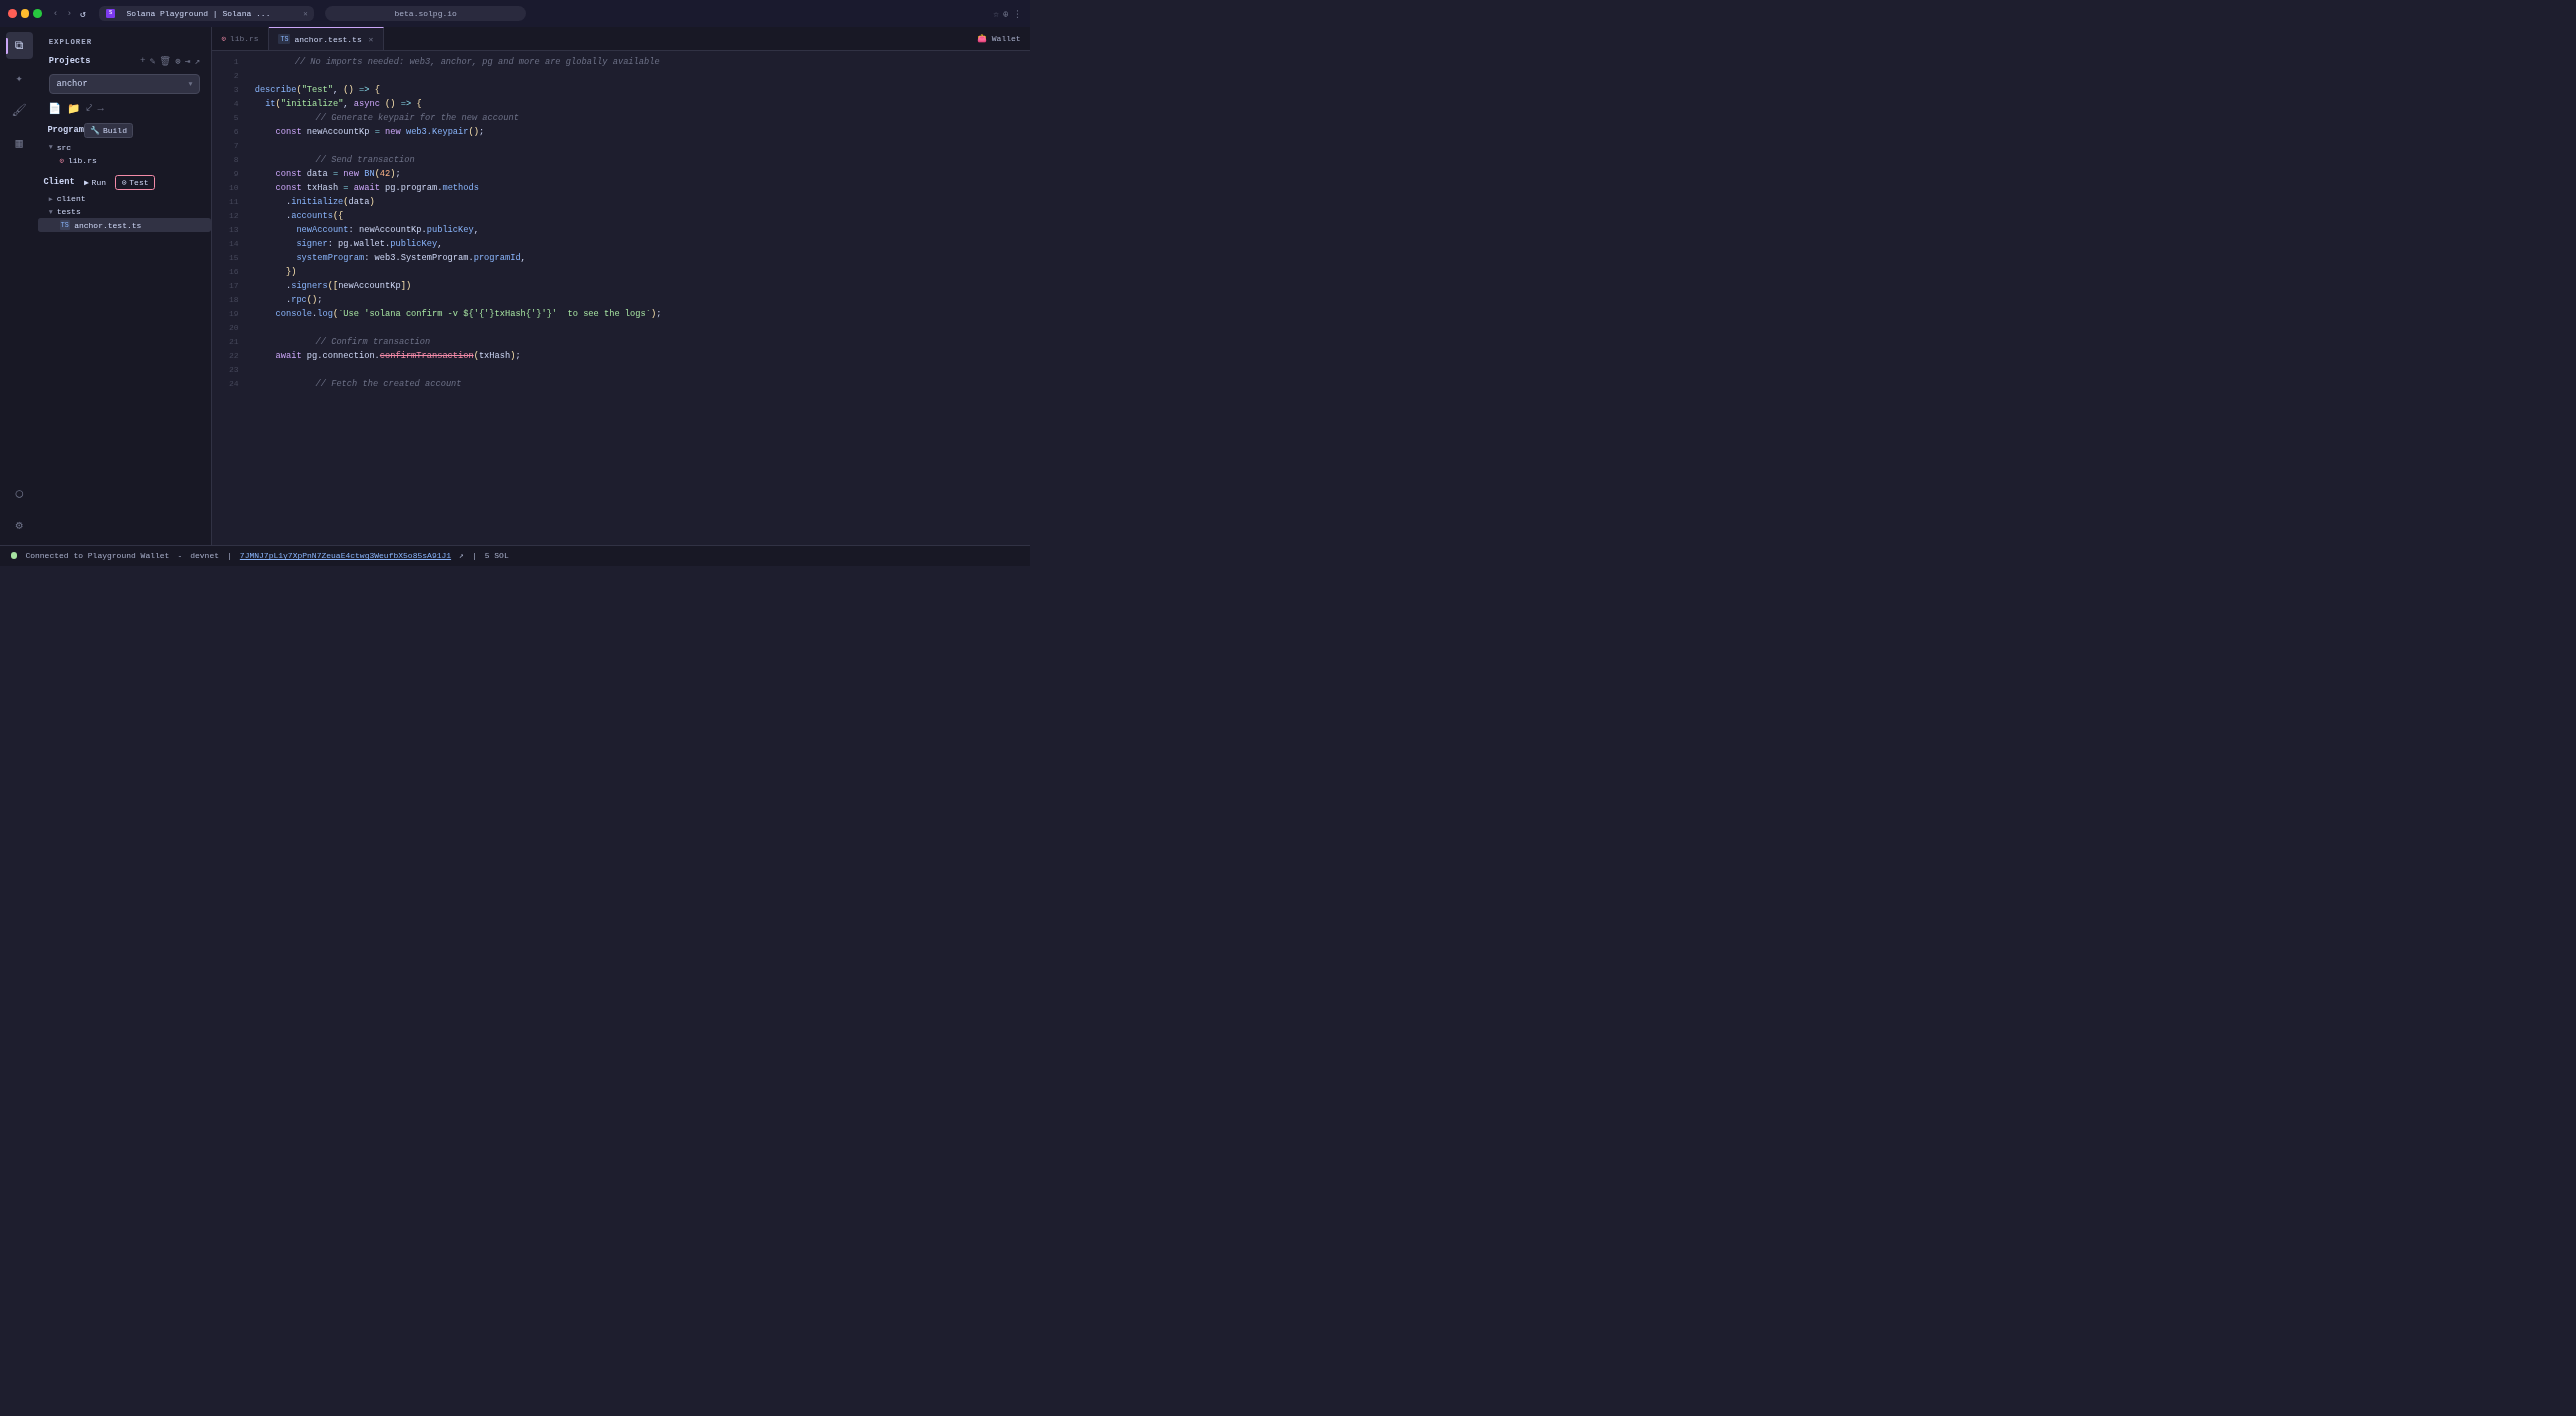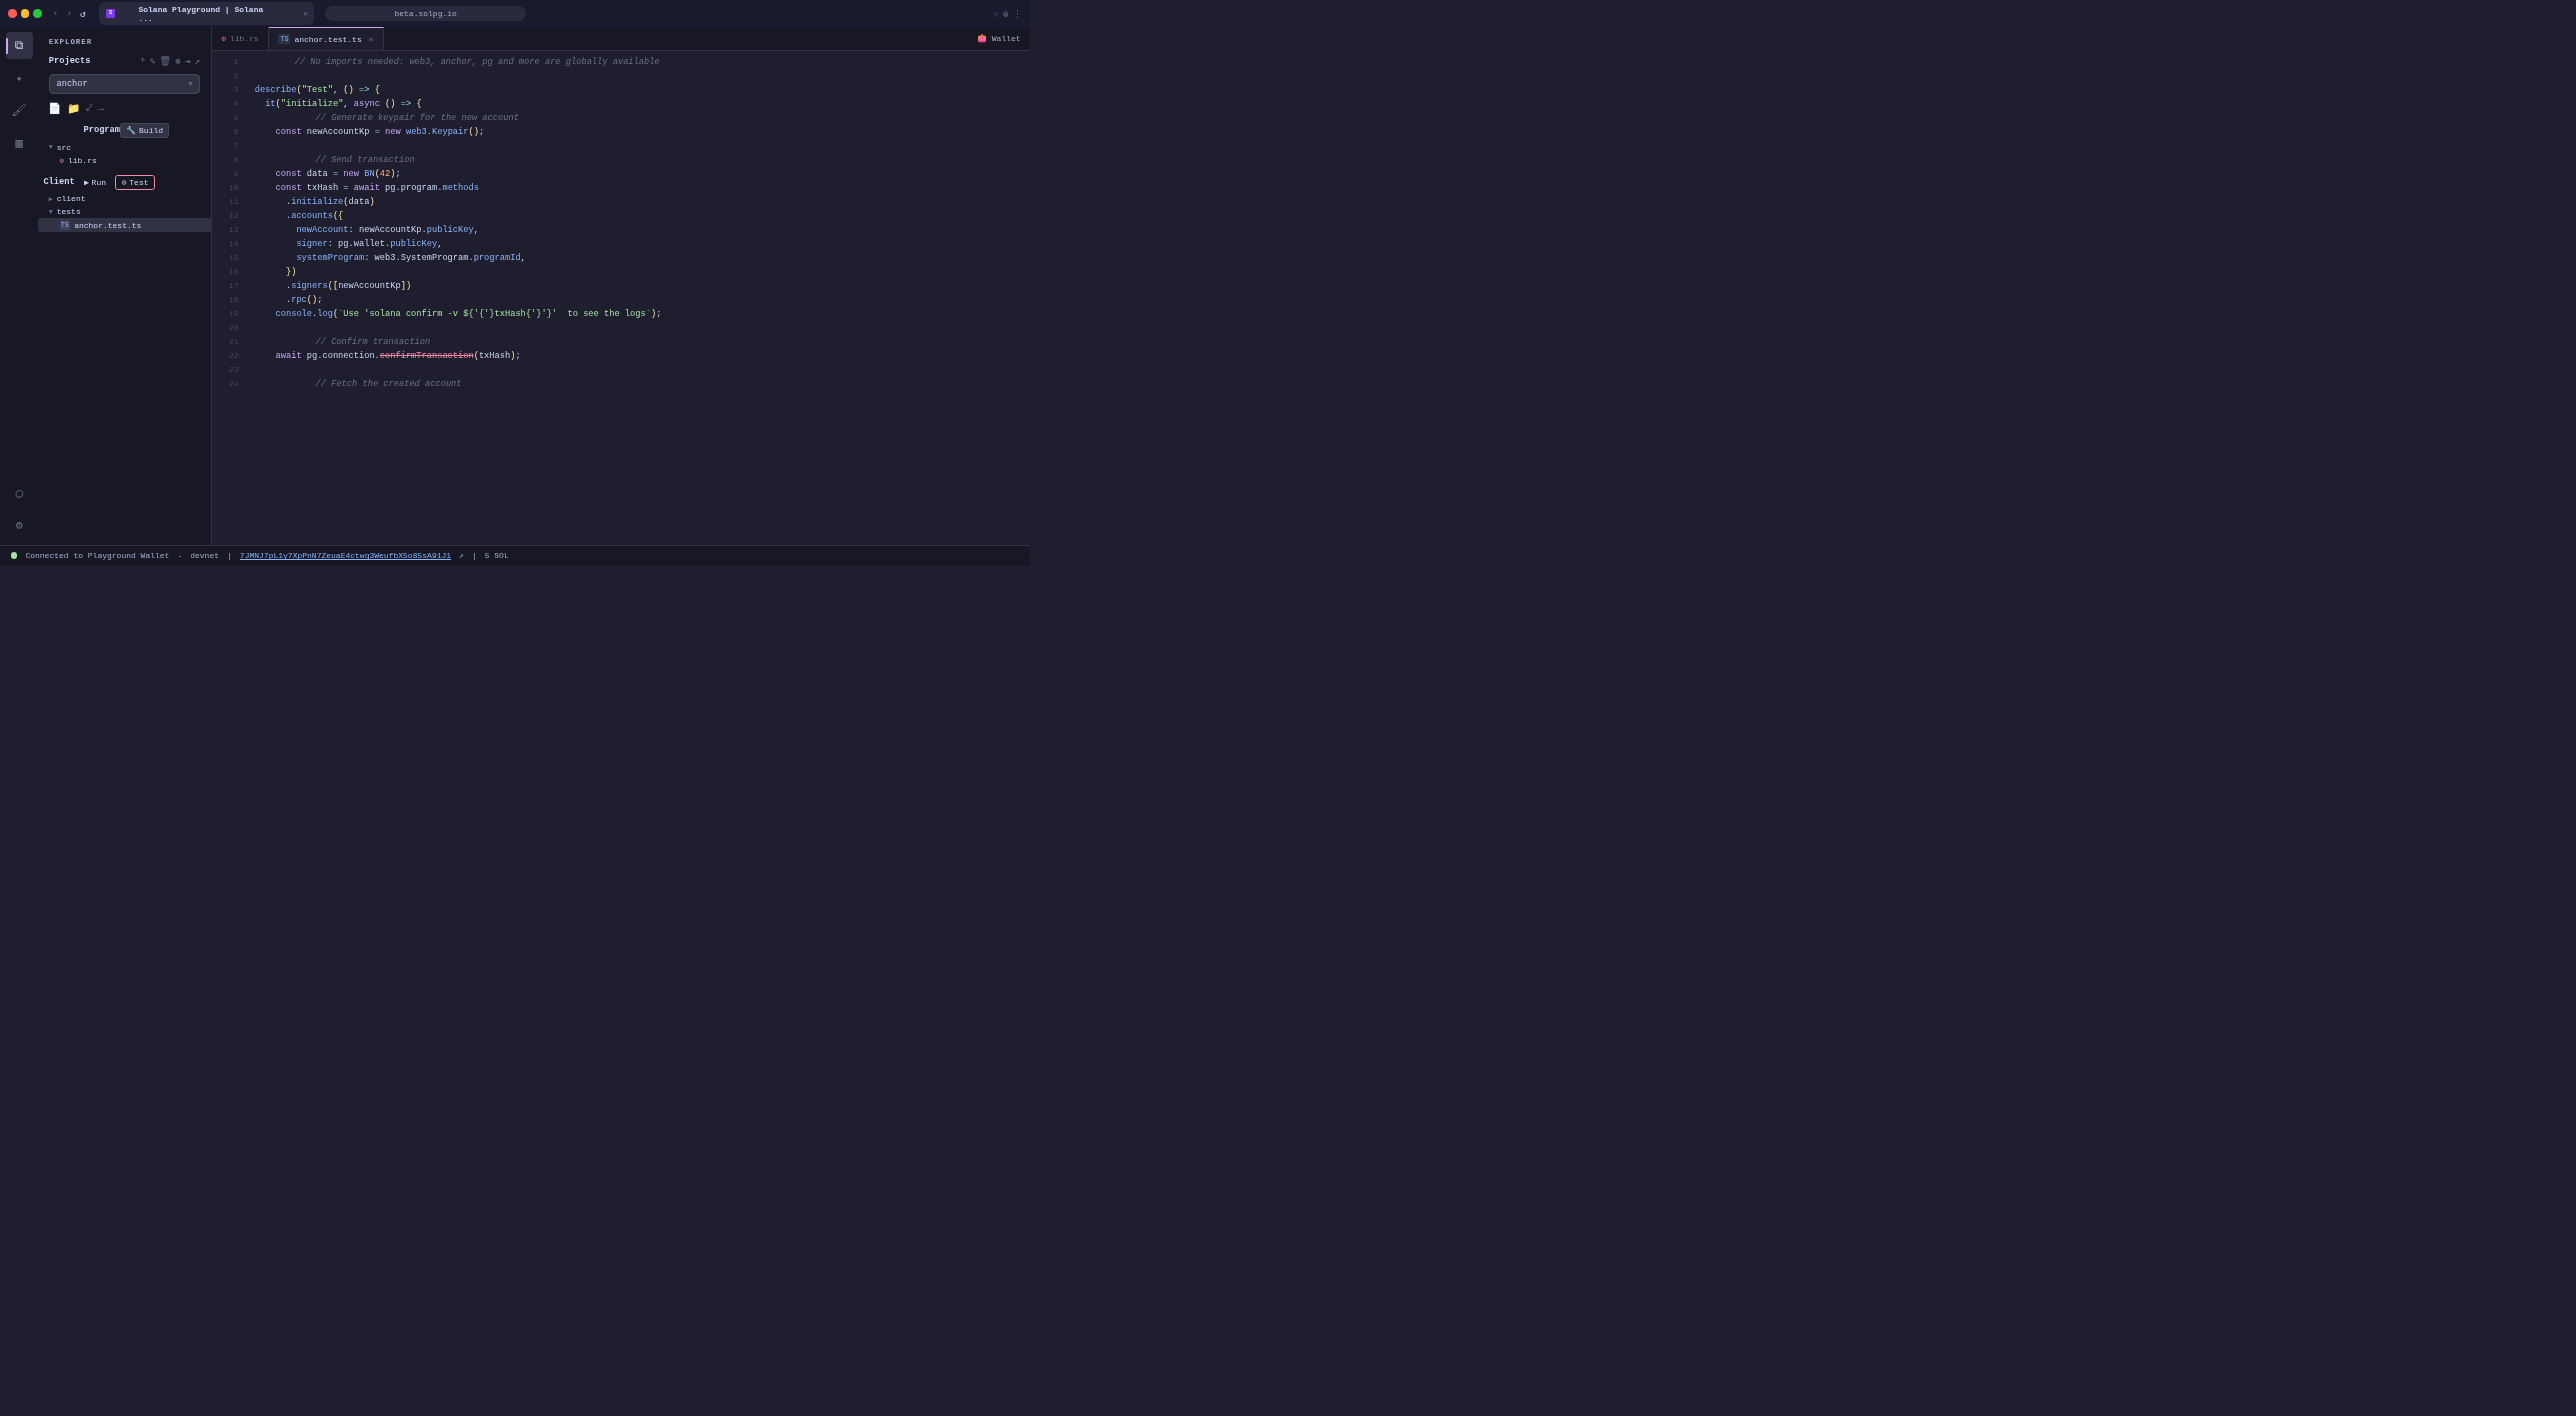--- a/index.html
+++ b/index.html
@@ -31,29 +31,28 @@
     .traffic-light {
       width: 8.7px;
       height: 8.7px;
       border-radius: 50%;
     }
     .traffic-light.close { background: #ff5f56; }
     .traffic-light.minimize { background: #ffbd2e; }
     .traffic-light.maximize { background: #27c93f; }
     .tab-bar-chrome {
       display: flex;
-      align-items: center;
+      align-items: flex-end;
       margin-left: 5.4px;
       background: #2a2a3e;
       border-radius: 5.4px;
       padding: 2.7px 6.7px;
-      gap: 23px;
+      gap: 11px;
       flex: 1;
       max-width: 215px;
-      font-weight: bold;
     }
     .tab-favicon {
       width: 9.4px;
       height: 9.4px;
       background: #7c3aed;
       border-radius: 1.3px;
       display: flex;
       align-items: center;
       justify-content: center;
       color: white;
@@ -211,21 +210,21 @@
       padding: 2.7px 5.4px 5.4px;
       color: #6c7086;
     }
     .file-action-btn {
       font-size: 10.7px;
       cursor: pointer;
     }
     .section-row {
       display: flex;
       align-items: center;
-      justify-content: center;
+      justify-content: flex-start;
       padding: 2.7px 5.4px;
     }
     .section-left {
       display: flex;
       align-items: center;
       gap: 4px;
       color: #cdd6f4;
       font-size: 8.7px;
       font-weight: 600;
     }

